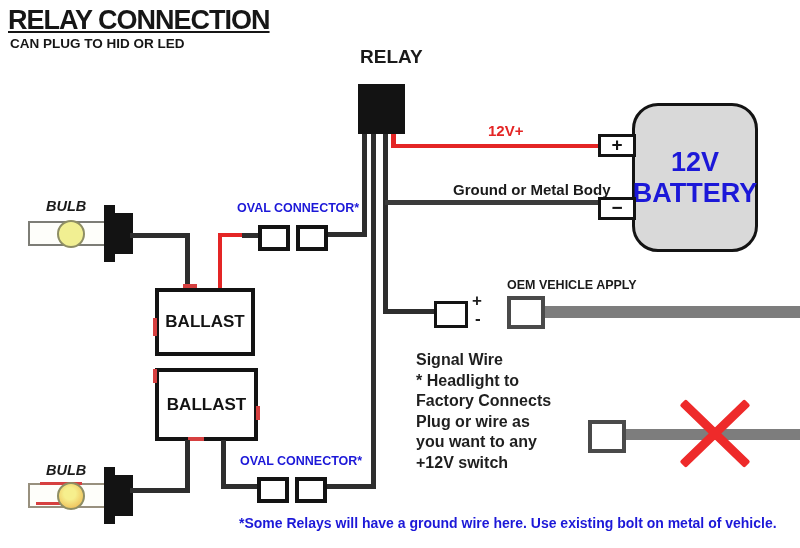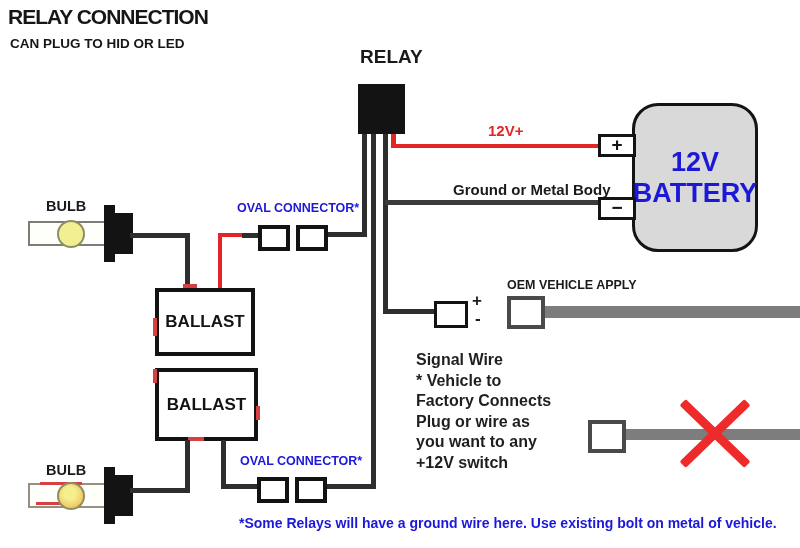--- a/index.html
+++ b/index.html
@@ -6,37 +6,37 @@
   #canvas{
     position:relative;width:800px;height:548px;background:#ffffff;overflow:hidden;
     font-family:"Liberation Sans",sans-serif;font-weight:bold;color:#1a1a1a;
   }
   .abs{position:absolute;}
   .wire{position:absolute;background:#2e2e2e;}
   .wire.dark{background:#3b3b3b;}
   .wire.red{background:#e42525;}
   .wire.grey{background:#7d7d7d;}
   .red-text{color:#e42525;}
-  .title{left:8px;top:5px;font-size:21px;letter-spacing:-1px;color:#161616;}
+  .title{left:8px;top:5px;font-size:27px;letter-spacing:-1px;color:#161616;text-decoration:underline;}
   .subtitle{left:10px;top:36px;font-size:13.5px;color:#161616;}
   .relay-label{left:360px;top:46px;font-size:19px;}
   .relay-body{left:358px;top:84px;width:47px;height:50px;background:#131313;}
   .battery-body{
     left:632px;top:103px;width:120px;height:143px;background:#d9d9d9;
     border:3px solid #141414;border-radius:26px;
     display:flex;flex-direction:column;align-items:center;justify-content:center;
     font-size:27px;line-height:31px;color:#1c18d8;text-align:center;
   }
   .terminal{
     position:absolute;left:598px;width:32px;height:17px;background:#fff;
     border:3px solid #141414;text-align:center;font-size:19px;line-height:15px;color:#141414;
   }
   .lbl-12v{left:488px;top:122px;font-size:15px;}
   .lbl-ground{left:453px;top:181px;font-size:15px;}
-  .bulb-label{left:46px;font-size:14.5px;}
+  .bulb-label{left:46px;font-size:14.5px;font-style:italic;}
   .bulb-tube{position:absolute;left:28px;width:78px;height:21px;background:#fefefa;border:2px solid #7d7d76;}
   .bulb-glass{position:absolute;left:57px;width:24px;height:24px;border-radius:50%;border:2px solid #8e8e64;}
   .bulb-bar{position:absolute;left:104px;width:11px;height:57px;background:#131313;}
   .bulb-block{position:absolute;left:113px;width:20px;height:41px;background:#131313;}
   .oval-label{font-size:12.5px;color:#1c18d8;}
   .conn-sq{position:absolute;width:24px;height:18px;background:#fff;border:4px solid #131313;}
   .ballast{
     position:absolute;left:155px;border:4px solid #131313;background:#fff;
     display:flex;align-items:center;justify-content:center;font-size:17px;color:#131313;
   }
@@ -132,21 +132,21 @@
   <div class="signal-box"></div>
   <div class="pm" style="left:472px;top:291px;">+</div>
   <div class="pm" style="left:475px;top:309px;">-</div>
 
   <div class="abs oem-label">OEM VEHICLE APPLY</div>
   <div class="plug-sq" style="left:507px;top:296px;"></div>
   <div class="wire grey" style="left:545px;top:306px;width:255px;height:12px;"></div>
 
   <div class="abs sig-note">
     <div>Signal Wire</div>
-    <div>* Vehicle to</div>
+    <div>* Headlight to</div>
     <div>Factory Connects</div>
     <div>Plug or wire as</div>
     <div>you want to any</div>
     <div>+12V switch</div>
   </div>
 
   <div class="plug-sq" style="left:588px;top:420px;"></div>
   <div class="wire grey" style="left:626px;top:429px;width:174px;height:11px;"></div>
   <div class="abs xmark">
     <div class="xbar" style="transform:rotate(44deg);"></div>

